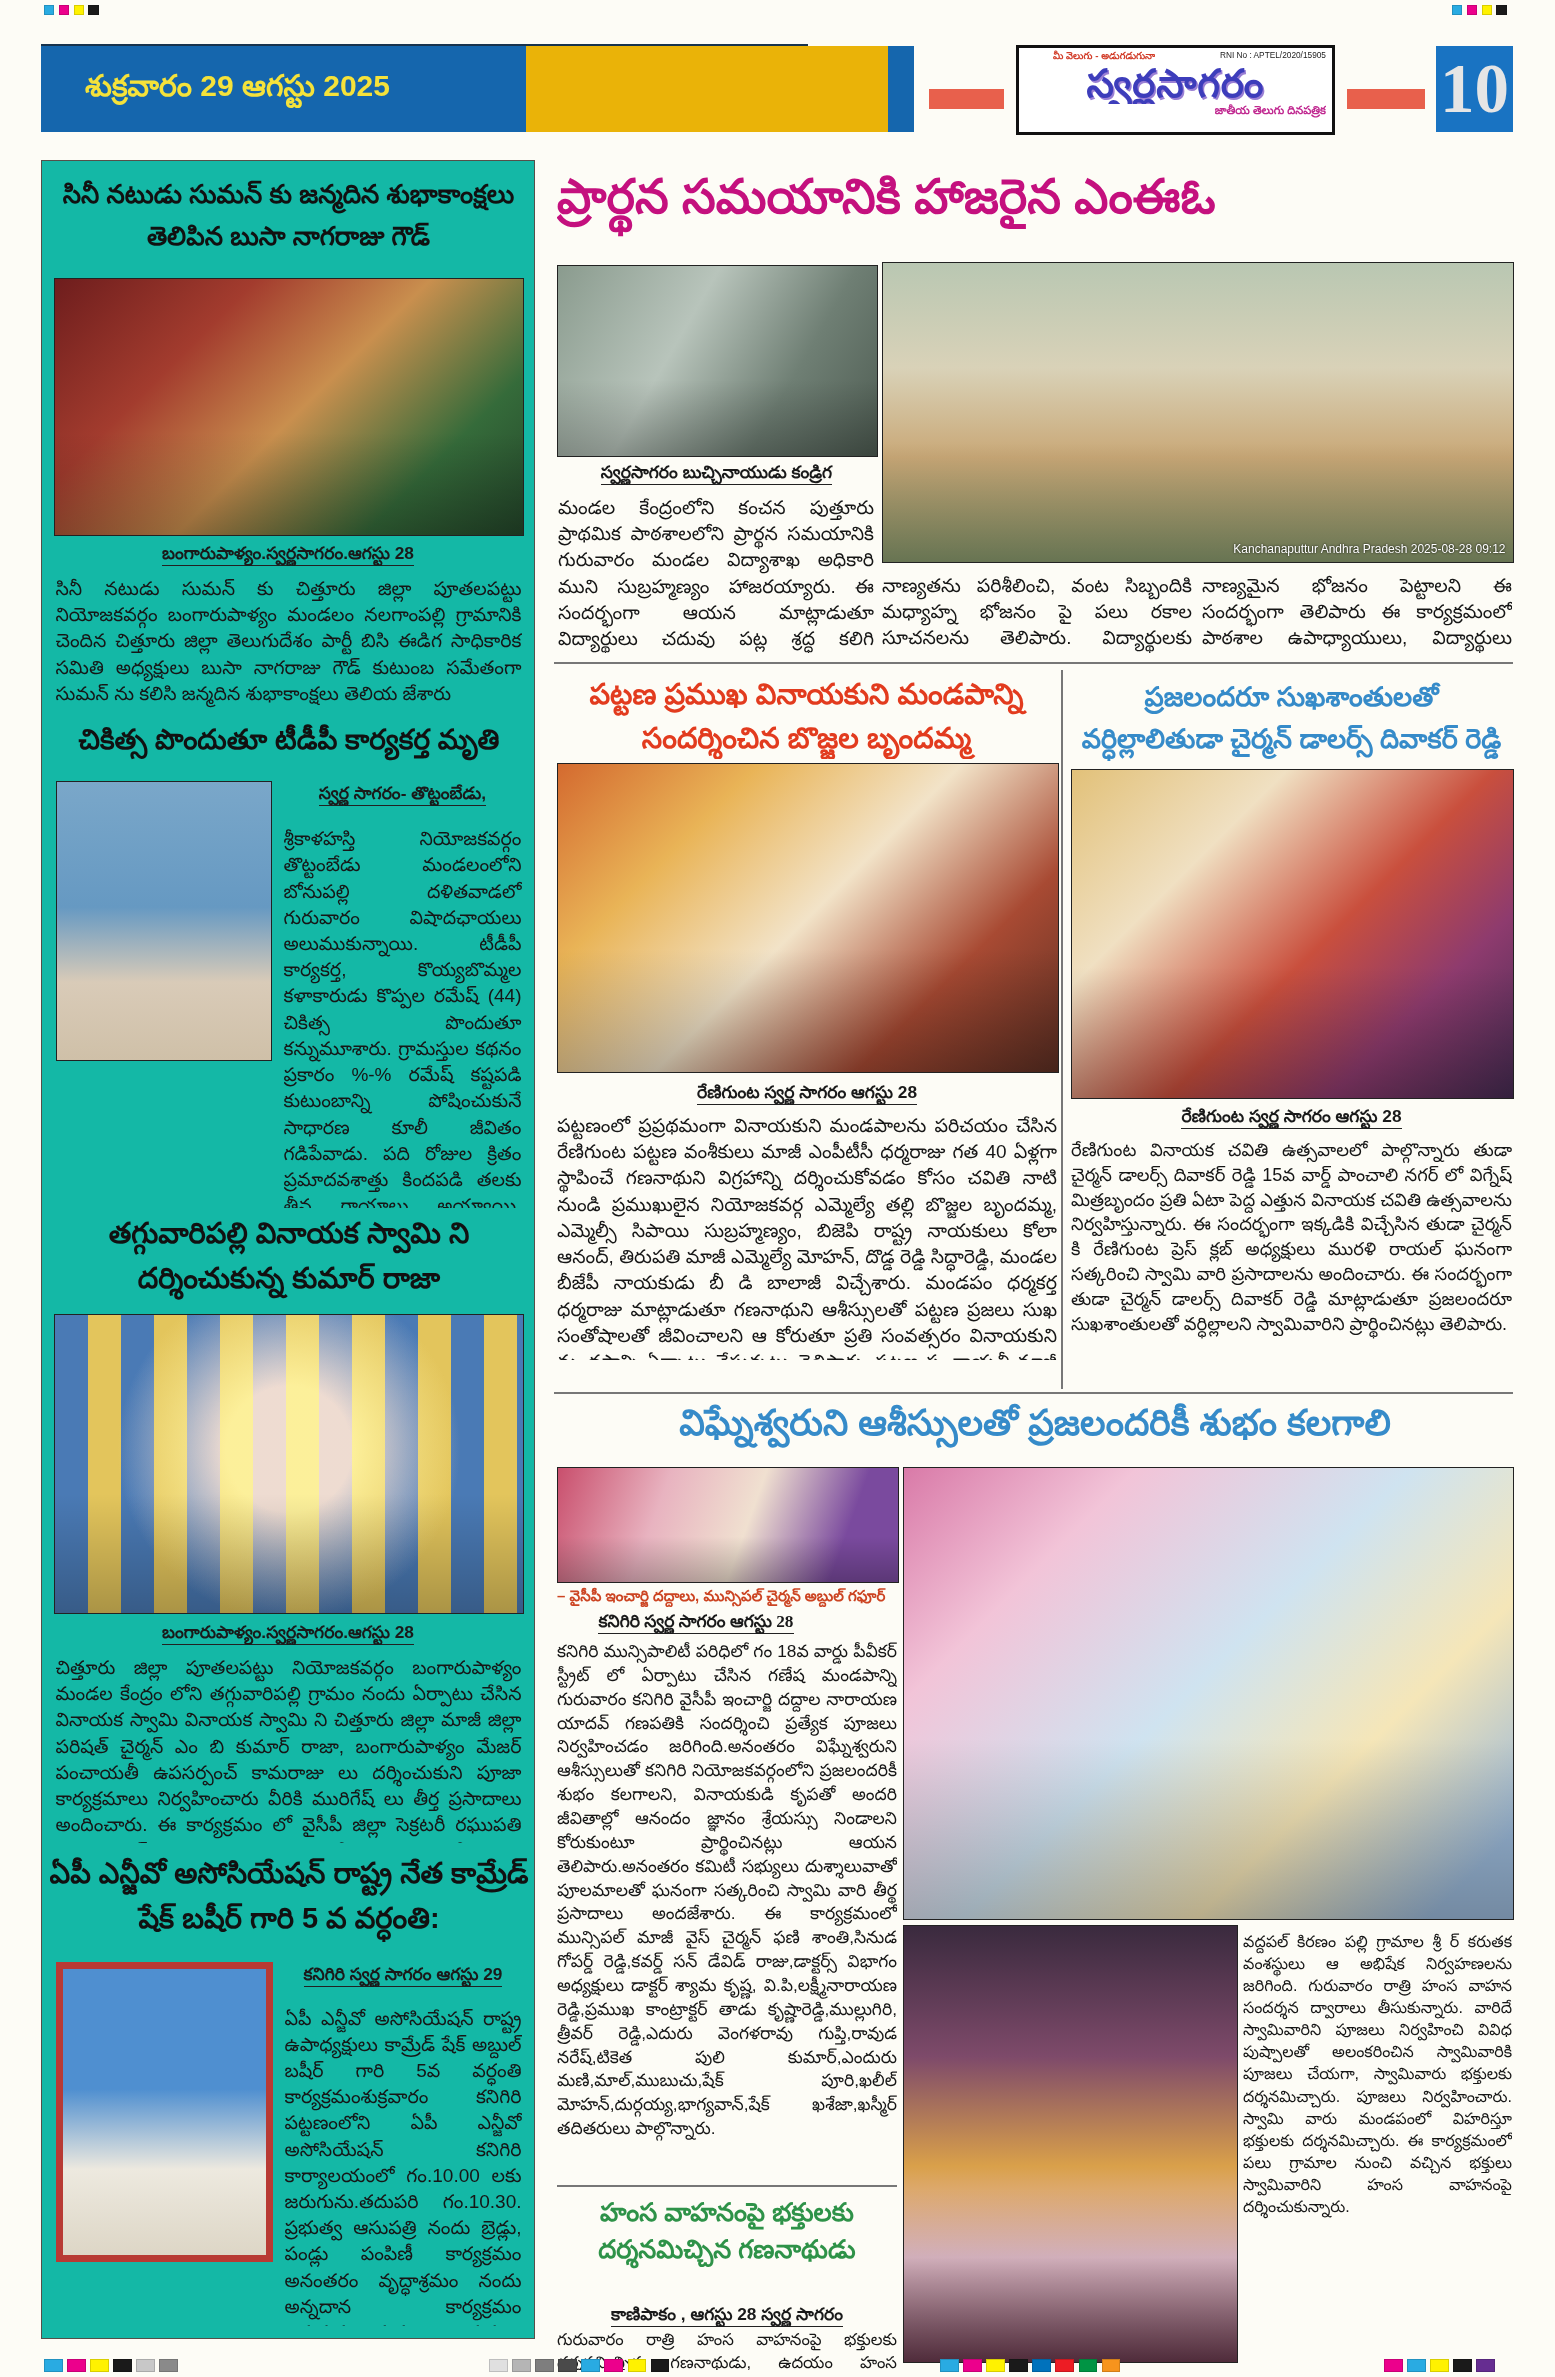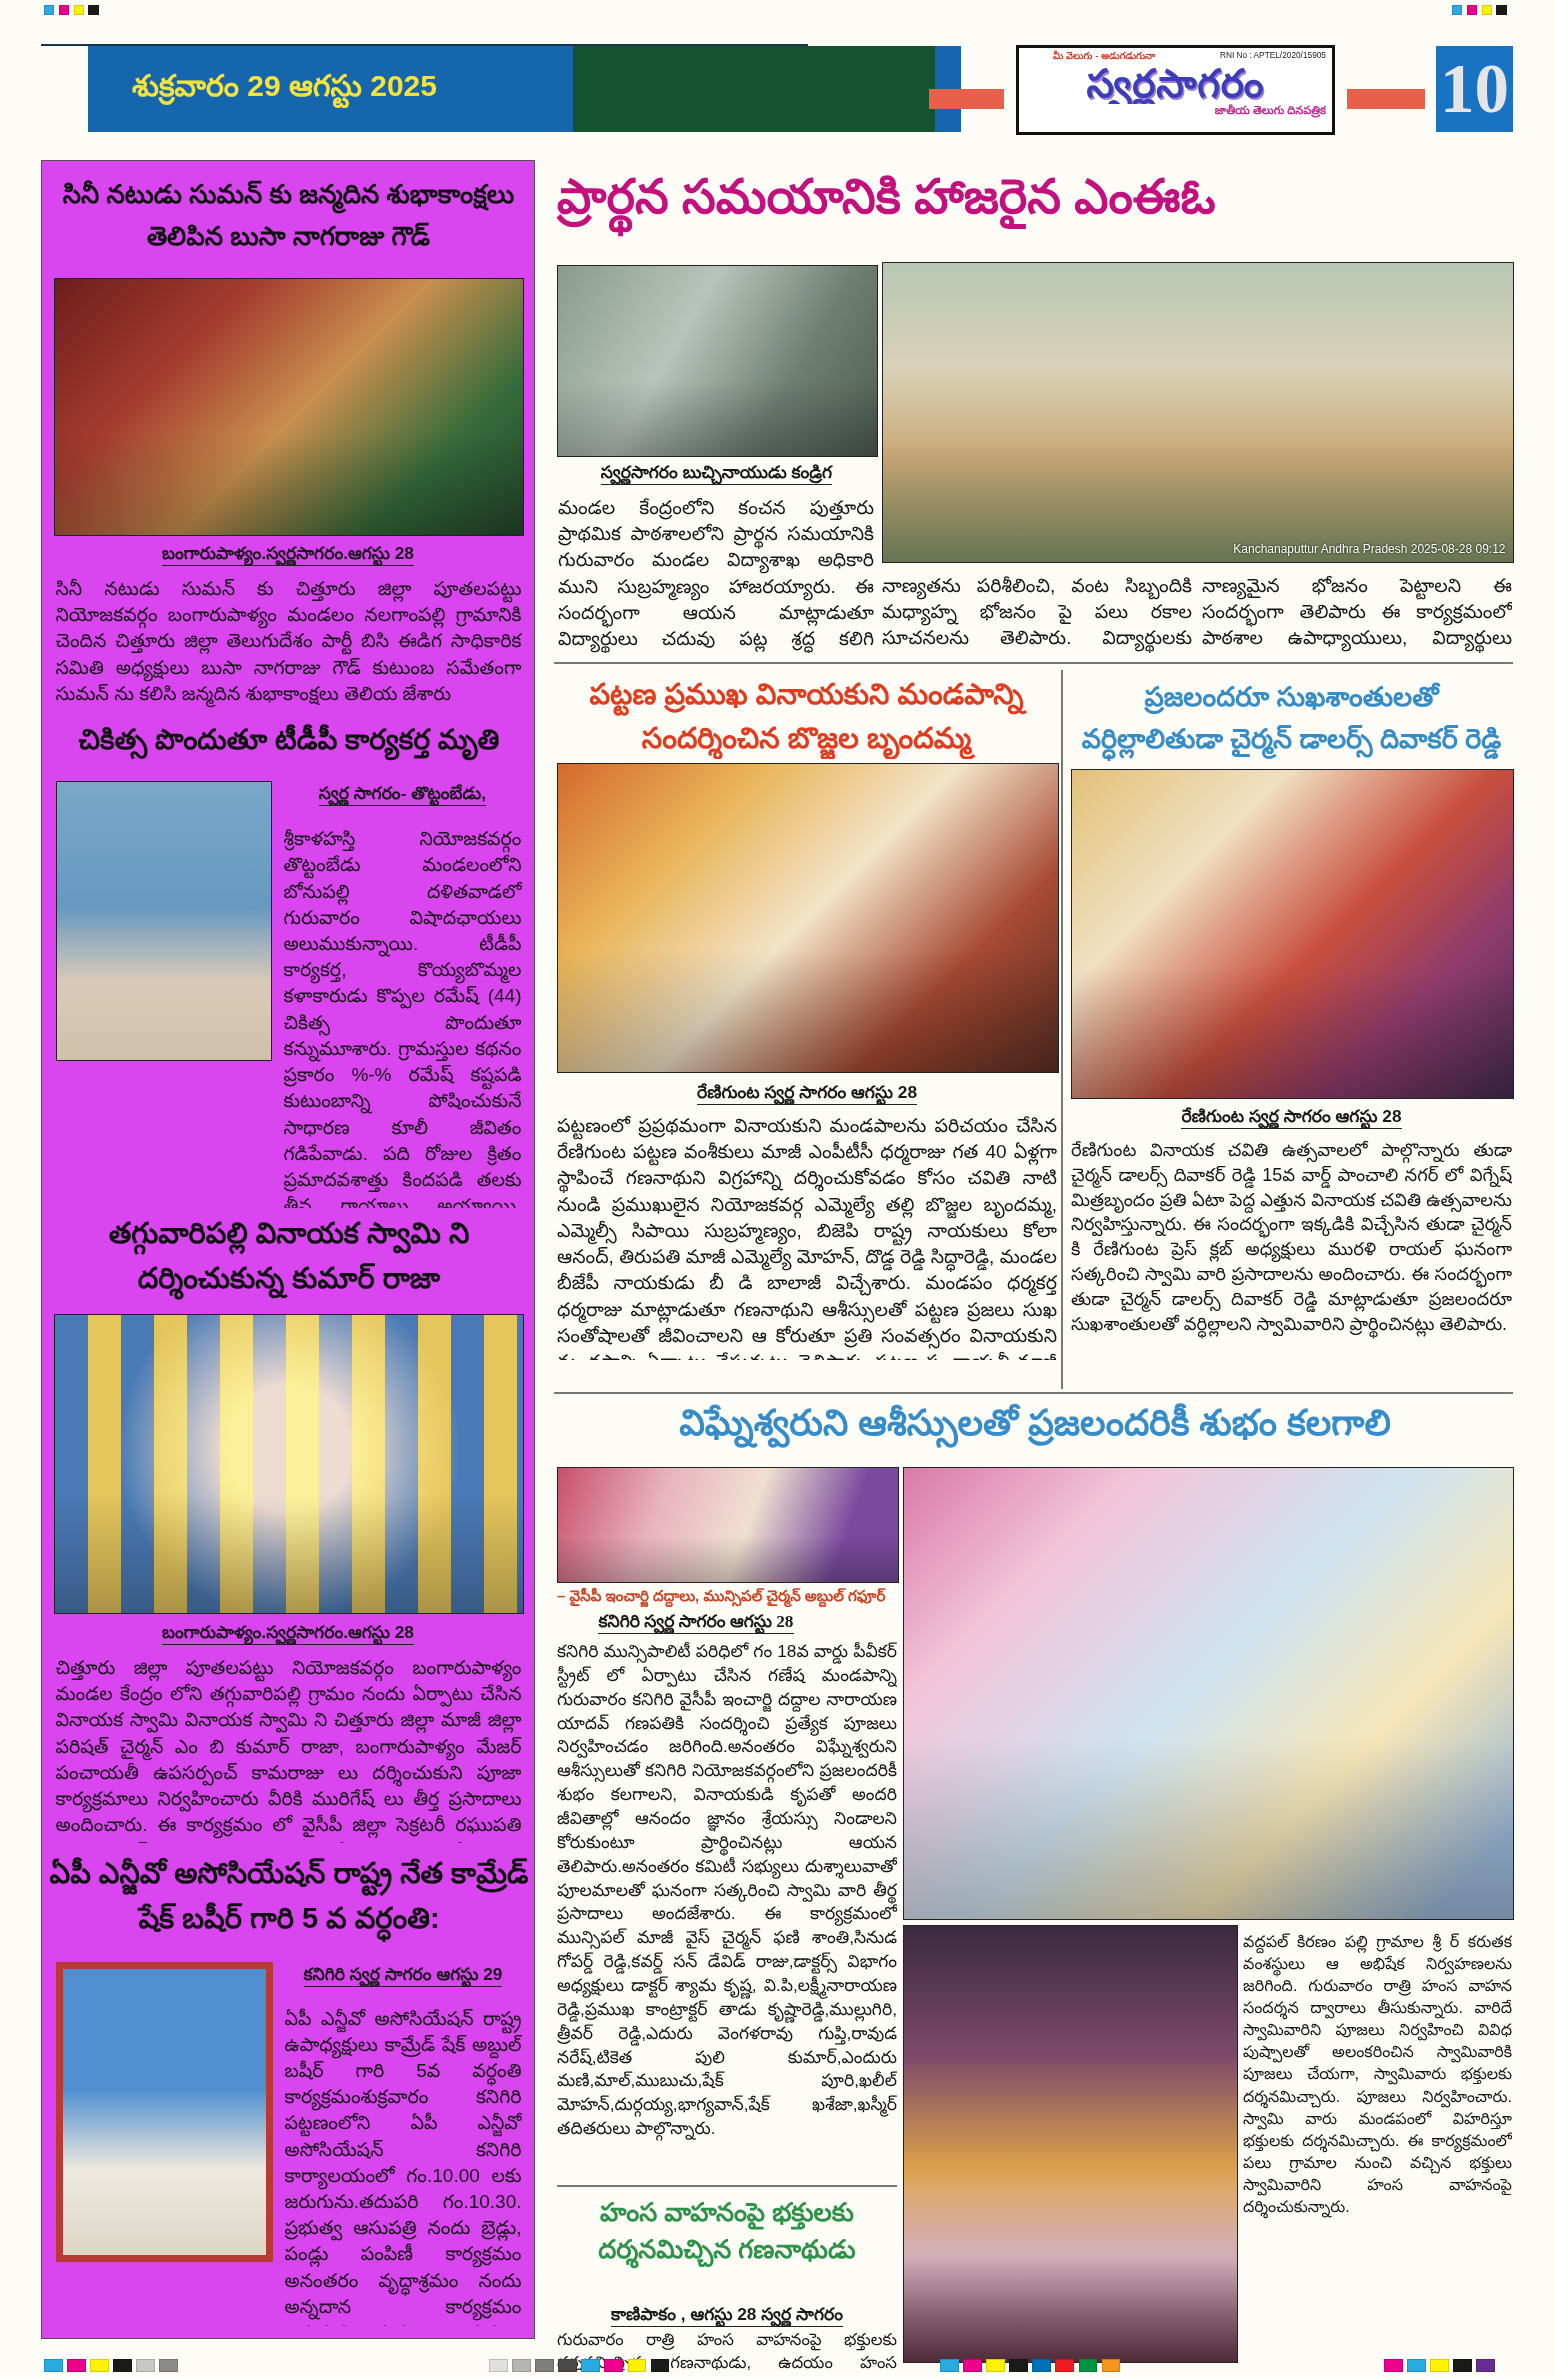--- a/index.html
+++ b/index.html
@@ -12,40 +12,40 @@
   .body-txt{text-align:justify;line-height:1.38;overflow:hidden;color:#161616;}
   .dateline{text-align:center;font-weight:bold;font-size:17.3px;overflow:hidden;}
   .dateline span{border-bottom:1.5px solid #222;padding-bottom:2.3px;}
   .marks{position:absolute;display:flex;gap:4.5px;}
   .marks span{display:block;width:16.6px;height:11.3px;border:0.8px solid rgba(0,0,0,.15);}
   .marks.small span{width:8.3px;height:8.3px;}
   .rule{position:absolute;background:#777;}
 
   
   .hdr-line{left:41px;top:44px;width:767px;height:2.3px;background:#17334d;}
-  .hdr-bar{left:41px;top:46px;width:873px;height:86px;background:#14532d;margin-left:47px;}
+  .hdr-bar{left:41px;top:46px;width:873px;height:86px;background:#eab308;}
   .hdr-dark{position:absolute;left:0;top:0;width:485px;height:86px;background:#1566ad;display:flex;align-items:center;}
   .hdr-cap{position:absolute;right:0;top:0;width:25.6px;height:86px;background:#1566ad;}
   .hdr-date{color:#f5e23a;font-weight:bold;font-size:30px;padding-left:44px;white-space:nowrap;}
   .red-bar{position:absolute;height:19.6px;background:#e8604c;top:89px;}
   .masthead{left:1016px;top:45px;width:319px;height:90px;background:#fff;border:3px solid #111;box-sizing:border-box;padding:1.5px 6px;}
   .m-row{display:flex;justify-content:space-between;align-items:flex-start;}
   .m-tag-top{color:#d23c28;font-size:9.8px;font-weight:bold;white-space:nowrap;overflow:hidden;max-width:173px;margin-left:28px;}
   .m-rni{color:#222;font-size:8.3px;white-space:nowrap;}
   .m-title{color:#3d3dbb;font-weight:bold;font-size:39px;text-align:center;letter-spacing:0.8px;line-height:1.05;
            text-shadow:1.5px 1.5px 0 #9a7fd4;white-space:nowrap;overflow:hidden;}
   .m-tag-bottom{color:#c02890;font-size:11.3px;font-weight:bold;text-align:right;white-space:nowrap;overflow:hidden;}
   .page-num{left:1436px;top:46px;width:77px;height:86px;background:#1973c2;display:flex;align-items:center;justify-content:center;}
   .page-num span{color:#e5e5e5;font-weight:bold;font-size:69px;font-family:Liberation Serif, serif;}
 
   
   .meo-head{left:557px;top:169px;width:957px;height:75px;font-size:48px;font-weight:bold;color:#c4107e;text-align:left;overflow:hidden;}
 
   
-  #lc{left:41px;top:160px;width:494px;height:2179px;background:#d946ef;border:1.5px solid #55504a;box-sizing:border-box;}
+  #lc{left:41px;top:160px;width:494px;height:2179px;background:#14b8a6;border:1.5px solid #55504a;box-sizing:border-box;}
   .lc-a-head{top:12px;left:10.5px;width:472px;font-size:26px;line-height:1.62;height:99px;}
   .lc-a-photo{top:117px;left:12px;width:468px;height:256px;background:linear-gradient(135deg,#6e1d1d,#a33c2e 28%,#c98f4e 52%,#356b3a 78%,#24462a);}
   .lc-a-cap{top:382px;left:0;width:100%;}
   .lc-a-body{top:415px;left:13.5px;width:466px;height:143px;font-size:19px;}
   .lc-b-head{top:563px;left:6px;width:482px;font-size:28px;height:44px;}
   .lc-b-block{top:617px;left:13.5px;width:466px;height:430px;overflow:hidden;}
   .lc-b-photo{float:left;width:214px;height:278px;margin:3px 12px 6px 0;border:0.8px solid #222;
               background:linear-gradient(180deg,#7aa7c9 0%,#6699c2 45%,#d9cbb8 72%,#cfc0a8);}
   .lc-b-body{font-size:19px;}
   .lc-c-head{top:1050px;left:7.5px;width:479px;font-size:29px;line-height:1.55;height:98px;}

